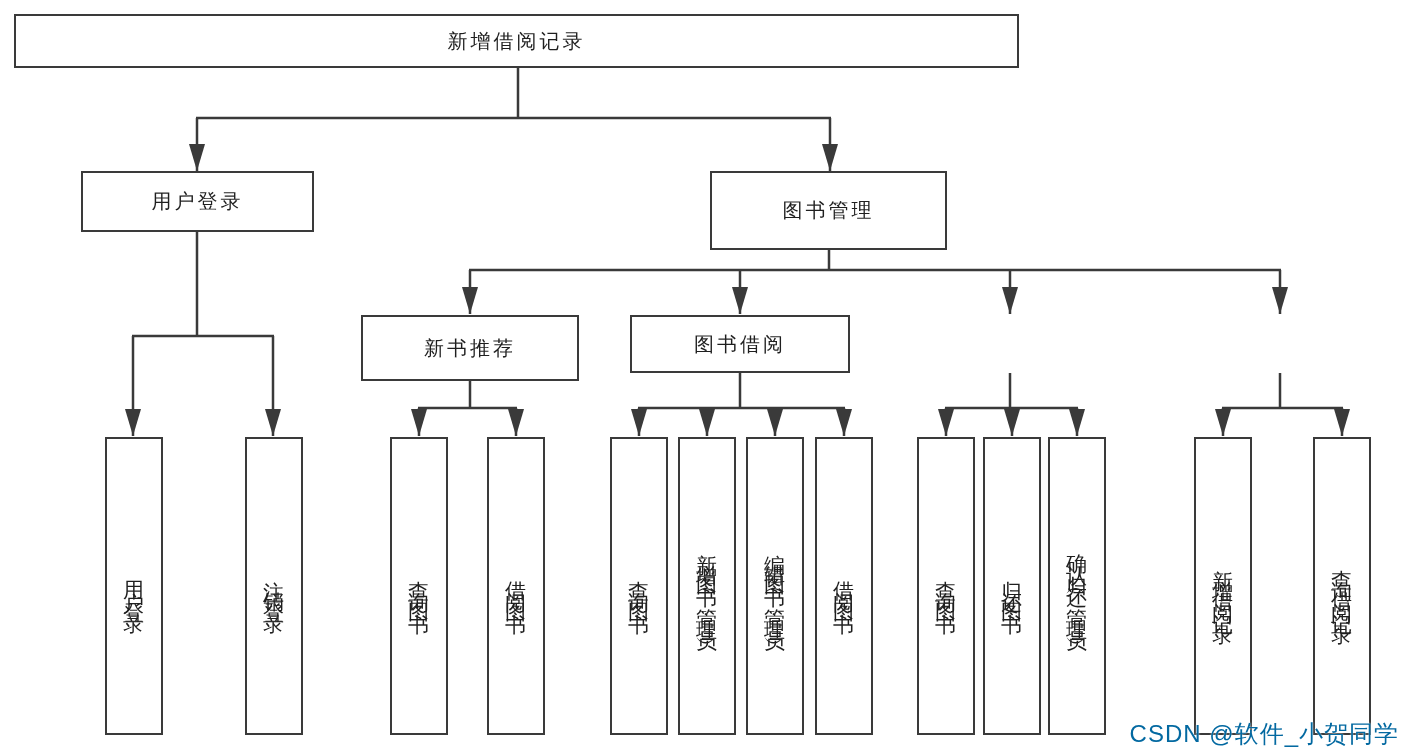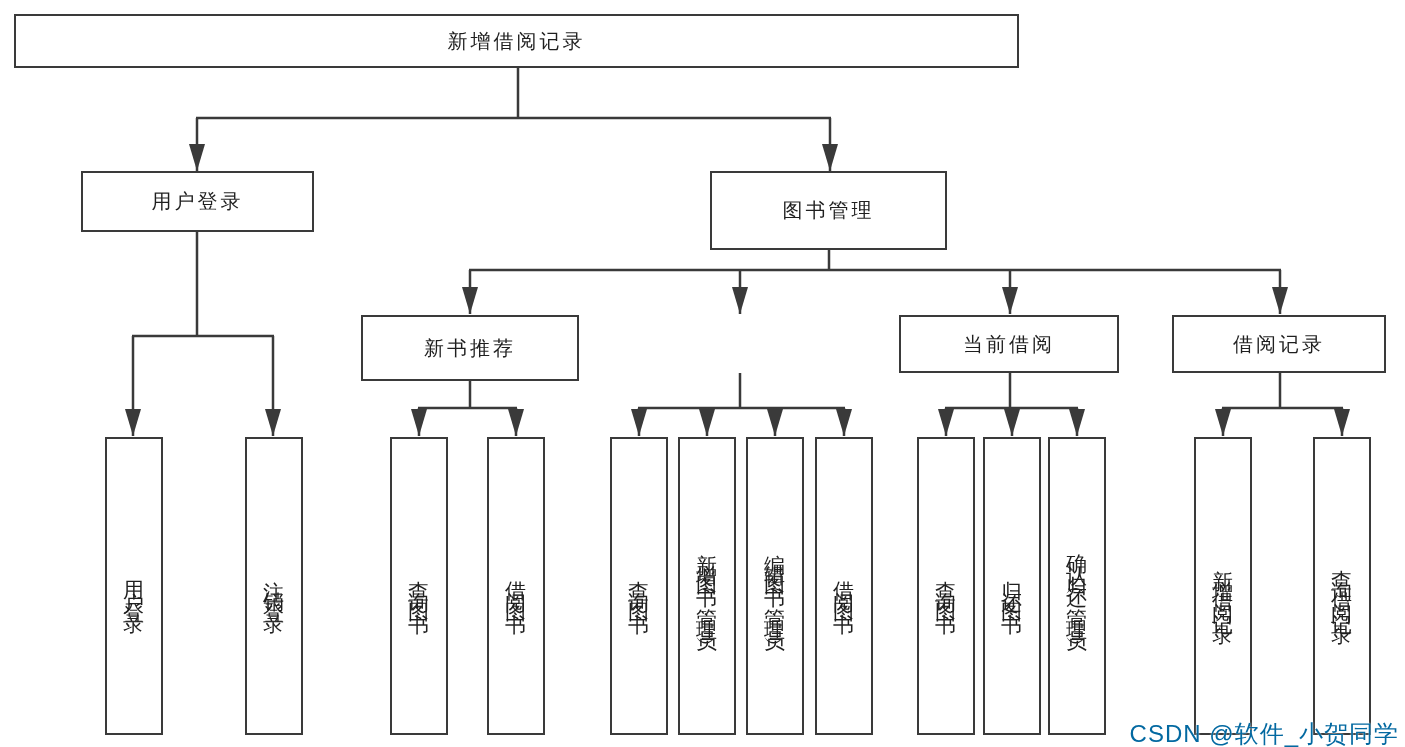--- a/index.html
+++ b/index.html
@@ -124,22 +124,21 @@
       <line x1="1342" y1="408" x2="1342" y2="436" marker-end="url(#arrow)"></line>
     </g>
   </svg>
 
   <div class="node hbox root">新增借阅记录</div>
 
   <div class="node hbox l2a">用户登录</div>
   <div class="node hbox l2b">图书管理</div>
 
   <div class="node hbox l3a">新书推荐</div>
-  <div class="node hbox l3c">当前借阅</div>
-  <div class="node hbox l3d">借阅记录</div>
+  <div class="node hbox l3b">图书借阅</div>
 
   <div class="node vbox a1">
     <span class="vtext">用户登录</span>
   </div>
   <div class="node vbox a2">
     <span class="vtext">注销登录</span>
   </div>
   <div class="node vbox b1">
     <span class="vtext">查询图书</span>
   </div>

